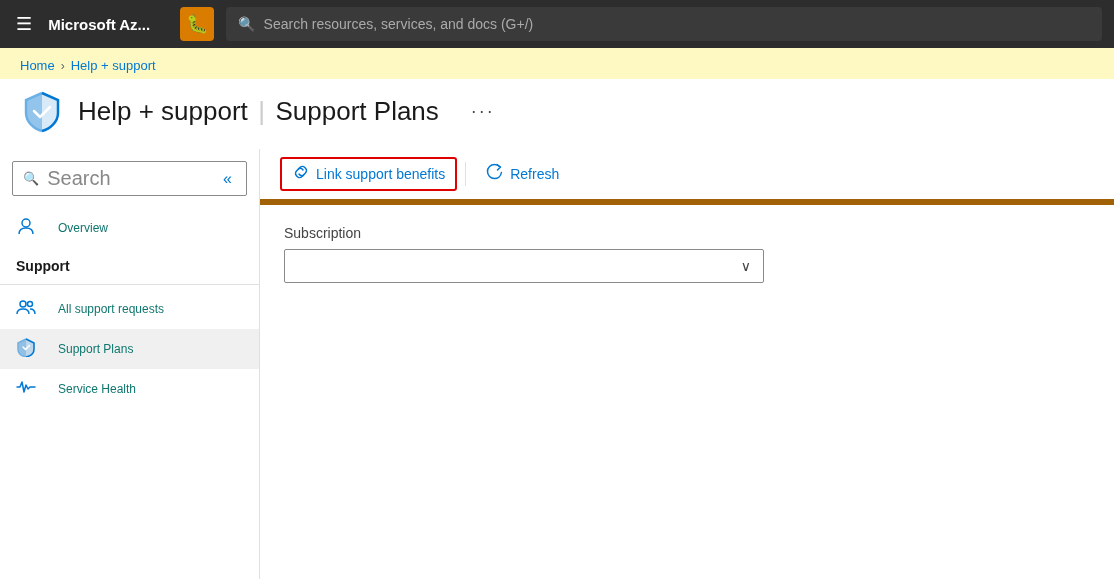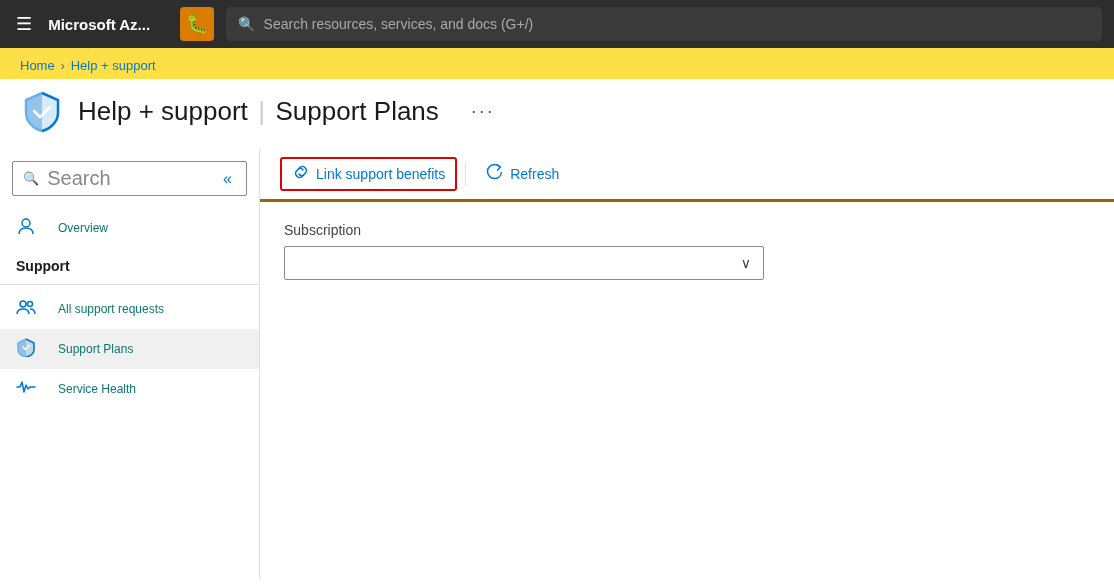--- a/index.html
+++ b/index.html
@@ -62,21 +62,21 @@
     }
     .search-bar input::placeholder { color: #aaa; }
 
     
     .breadcrumb {
       display: flex;
       align-items: center;
       padding: 10px 20px 6px;
       gap: 6px;
       font-size: 13px;
-      background: #fde047;
+      background: #fef9c3;
     }
     .breadcrumb a {
       color: #0078d4;
       text-decoration: none;
       cursor: pointer;
     }
     .breadcrumb-sep { color: #666; font-size: 12px; }
 
     
     .page-header {
@@ -195,21 +195,21 @@
     
     .content-area {
       flex: 1;
       padding: 0;
     }
     .content-toolbar {
       display: flex;
       align-items: center;
       padding: 8px 20px;
       gap: 4px;
-      border-bottom: 3px solid #a16207;
+      border-bottom: 6px solid #a16207;
     }
     .toolbar-btn {
       display: flex;
       align-items: center;
       gap: 6px;
       padding: 5px 12px;
       border: none;
       background: none;
       cursor: pointer;
       font-size: 14px;

